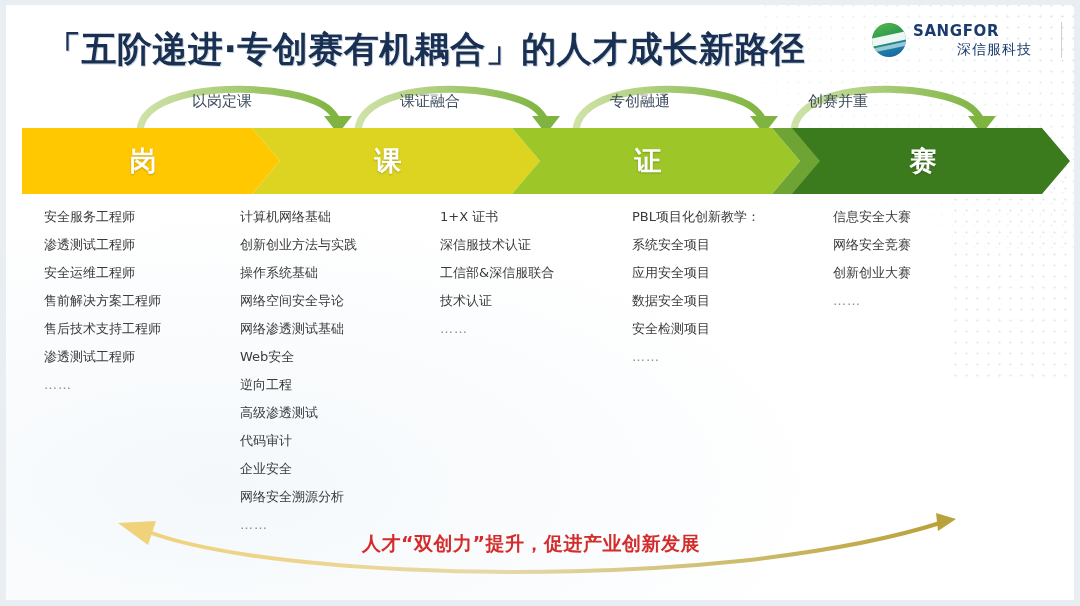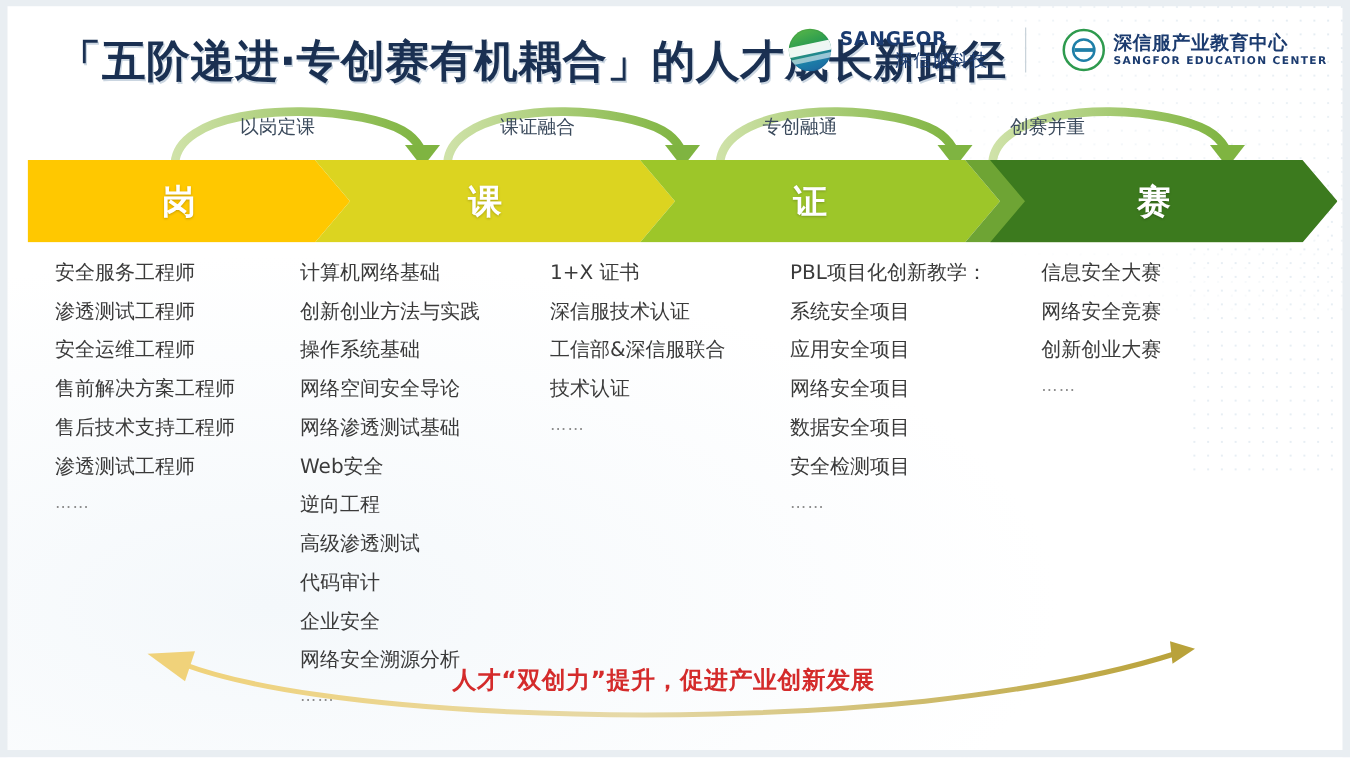--- a/index.html
+++ b/index.html
@@ -77,21 +77,21 @@
     color:#ffffff;font-size:27px;font-weight:bold;
     text-shadow:0 1px 2px rgba(0,0,0,.22);
     box-sizing:border-box;
   }
   .chev span{padding-right:16px;}
 
   
   .cols{position:absolute;left:0;top:210px;width:1080px;height:340px;}
   .col{position:absolute;top:0;}
   .col .item{
-    font-size:16px;color:#3a3a3a;line-height:1;margin-bottom:15px;white-space:nowrap;
+    font-size:13px;color:#3a3a3a;line-height:1;margin-bottom:15px;white-space:nowrap;
   }
   .col .item.dots-item{color:#8d8d8d;letter-spacing:1px;font-size:13px;}
 
   
   .bottom-arrow{position:absolute;left:100px;top:505px;width:880px;height:80px;}
   .bottom-text{
     position:absolute;left:362px;top:531px;
     font-size:19px;font-weight:bold;color:#d42b2b;white-space:nowrap;
     letter-spacing:.5px;
   }
@@ -113,27 +113,20 @@
 
   <div class="logos">
     <div class="logo-block">
       <div class="globe"></div>
       <div class="logo-txt">
         <div class="logo-en">SANGFOR</div>
         <div class="logo-cn">深信服科技</div>
       </div>
     </div>
     <div class="logo-sep"></div>
-    <div class="logo-block">
-      <div class="edu-mark"></div>
-      <div class="logo-txt">
-        <div class="edu-cn">深信服产业教育中心</div>
-        <div class="edu-en">SANGFOR EDUCATION CENTER</div>
-      </div>
-    </div>
   </div>
 
   <div class="arcs">
     <svg width="1080" height="58" viewBox="0 0 1080 58">
       <defs>
         <linearGradient id="ag1" x1="0" y1="0" x2="1" y2="0">
           <stop offset="0%" stop-color="#cfe2a8"></stop>
             <stop offset="100%" stop-color="#7fb441"></stop>
         </linearGradient>
       </defs>
@@ -209,21 +202,20 @@
       <div class="item">深信服技术认证</div>
       <div class="item">工信部&amp;深信服联合</div>
       <div class="item">技术认证</div>
       <div class="item dots-item">……</div>
     </div>
 
     <div class="col" style="left:632px;width:200px">
       <div class="item">PBL项目化创新教学：</div>
       <div class="item">系统安全项目</div>
       <div class="item">应用安全项目</div>
-      <div class="item">网络安全项目</div>
       <div class="item">数据安全项目</div>
       <div class="item">安全检测项目</div>
       <div class="item dots-item">……</div>
     </div>
 
     <div class="col" style="left:833px;width:190px">
       <div class="item">信息安全大赛</div>
       <div class="item">网络安全竞赛</div>
       <div class="item">创新创业大赛</div>
       <div class="item dots-item">……</div>

